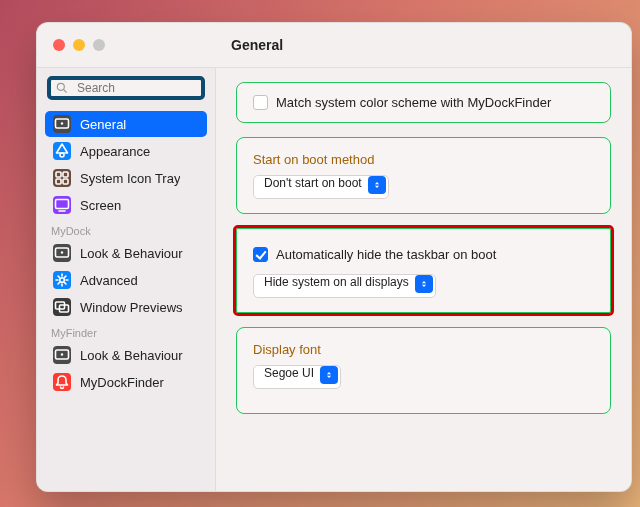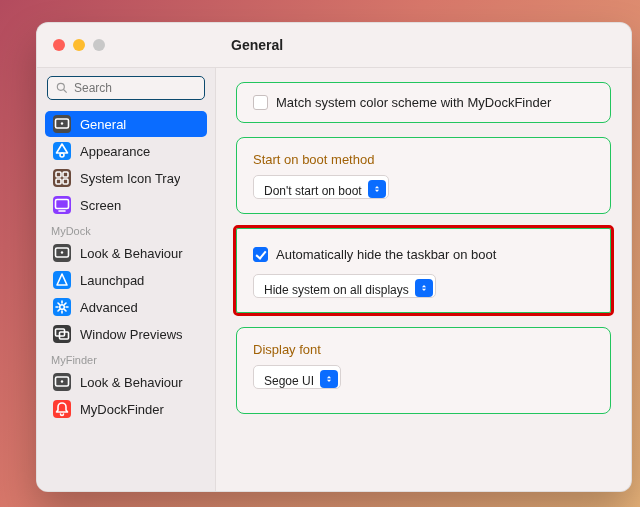--- a/index.html
+++ b/index.html
@@ -8,33 +8,33 @@
   .titlebar{display:flex;align-items:center;height:44px;border-bottom:1px solid #e2dcdc;}
   .traffic{display:flex;gap:8px;padding-left:16px;width:178px;align-items:center;}
   .traffic span{width:12px;height:12px;border-radius:50%;display:inline-block;}
   .traffic .close{background:#ff5f57;}
   .traffic .min{background:#febc2e;}
   .traffic .max{background:#c8c8c8;}
   .title{font-weight:600;font-size:14px;}
   .body{flex:1;display:flex;overflow:hidden;}
   .sidebar{width:178px;background:#efeaeb;border-right:1px solid #e2dcdc;display:flex;flex-direction:column;padding-top:6px;overflow-y:auto;}
   .search{margin:2px 10px 10px 10px;}
-  .search input{width:100%;height:24px;border-radius:5px;border:1px solid #0c4a6e;background:#f6f2f2;padding:0 8px 0 26px;font-size:12px;color:#888;box-sizing:border-box;}
+  .search input{width:100%;height:24px;border-radius:5px;border:4px solid #0c4a6e;background:#f6f2f2;padding:0 8px 0 26px;font-size:12px;color:#888;box-sizing:border-box;}
   .search-wrap{position:relative;}
   .search-wrap .icon{position:absolute;left:8px;top:5px;width:14px;height:14px;}
   .side-group-label{font-size:11px;color:#9a9a9a;padding:6px 14px 2px;}
   .side-item{display:flex;align-items:center;gap:9px;height:26px;margin:1px 8px;padding:0 8px;border-radius:5px;cursor:default;}
   .side-item.selected{background:#0a6cff;color:#fff;}
   .side-item .icon{width:18px;height:18px;border-radius:4px;display:flex;align-items:center;justify-content:center;flex:none;}
   .side-item .label{font-size:13px;white-space:nowrap;overflow:hidden;text-overflow:ellipsis;}
   .content{flex:1;overflow-y:auto;padding:14px 20px 20px 20px;position:relative;}
   .section{background:#f9f4f4;border:1px solid #22c55e;border-radius:8px;padding:14px 16px;margin-bottom:14px;}
   .check-row{display:flex;align-items:center;gap:8px;font-size:13px;margin:4px 0;}
   .field-label{font-size:13px;color:#a16207;margin-bottom:8px;}
-  .select{display:inline-flex;align-items:flex-end;background:#fff;border:1px solid #d9d2d2;border-radius:5px;height:22px;font-size:12px;padding:0 0 0 10px;cursor:default;}
+  .select{display:inline-flex;align-items:flex-start;background:#fff;border:1px solid #d9d2d2;border-radius:5px;height:22px;font-size:12px;padding:0 0 0 10px;cursor:default;}
   .select .caret{width:18px;height:18px;margin-left:6px;margin-right:2px;border-radius:4px;background:#0a6cff;display:flex;align-items:center;justify-content:center;}
   .select .caret svg{width:10px;height:10px;fill:#fff;}
   input[type=checkbox]{width:15px;height:15px;appearance:none;border:1px solid #c8bfbf;border-radius:3px;background:#fff;position:relative;outline:none;margin:0;}
   input[type=checkbox]:checked{background:#0a6cff;border-color:#0a6cff;}
   input[type=checkbox]:checked::after{content:"";position:absolute;left:4px;top:1px;width:4px;height:8px;border:solid #fff;border-width:0 2px 2px 0;transform:rotate(40deg);}
   .highlight{outline:3px solid #d40000;outline-offset:0;border-radius:2px;}
   .cursor{position:absolute;}
   .sidebar::-webkit-scrollbar,.content::-webkit-scrollbar{width:8px;}
   .sidebar::-webkit-scrollbar-thumb,.content::-webkit-scrollbar-thumb{background:rgba(0,0,0,.18);border-radius:4px;}
 </style>
@@ -111,28 +111,20 @@
                 <svg viewBox="0 0 18 18">
                   <rect x="2.5" y="4" width="13" height="9" rx="1.5" stroke="#fff" fill="none" stroke-width="1.6" stroke-linecap="round" stroke-linejoin="round"></rect>
                   <circle cx="9" cy="8.5" r="1.2" fill="#fff"></circle>
                 </svg>
               </span>
               <span class="label">Look &amp; Behaviour</span>
             </div>
             <div class="side-item">
               <span class="icon" style="background: rgb(10, 132, 255);">
                 <svg viewBox="0 0 18 18">
-                  <path d="M9 3l5 11H4z" stroke="#fff" fill="none" stroke-width="1.6" stroke-linecap="round" stroke-linejoin="round"></path>
-                </svg>
-              </span>
-              <span class="label">Launchpad</span>
-            </div>
-            <div class="side-item">
-              <span class="icon" style="background: rgb(10, 132, 255);">
-                <svg viewBox="0 0 18 18">
                   <circle cx="9" cy="9" r="2.3" stroke="#fff" fill="none" stroke-width="1.6" stroke-linecap="round" stroke-linejoin="round"></circle>
                   <path d="M9 3v2M9 13v2M3 9h2M13 9h2M5 5l1.4 1.4M11.6 11.6L13 13M13 5l-1.4 1.4M5 13l1.4-1.4" stroke="#fff" fill="none" stroke-width="1.6" stroke-linecap="round" stroke-linejoin="round"></path>
                 </svg>
               </span>
               <span class="label">Advanced</span>
             </div>
             <div class="side-item">
               <span class="icon" style="background: rgb(58, 58, 58);">
                 <svg viewBox="0 0 18 18">
                   <rect x="2.5" y="4" width="9" height="7" rx="1" stroke="#fff" fill="none" stroke-width="1.6" stroke-linecap="round" stroke-linejoin="round"></rect>

